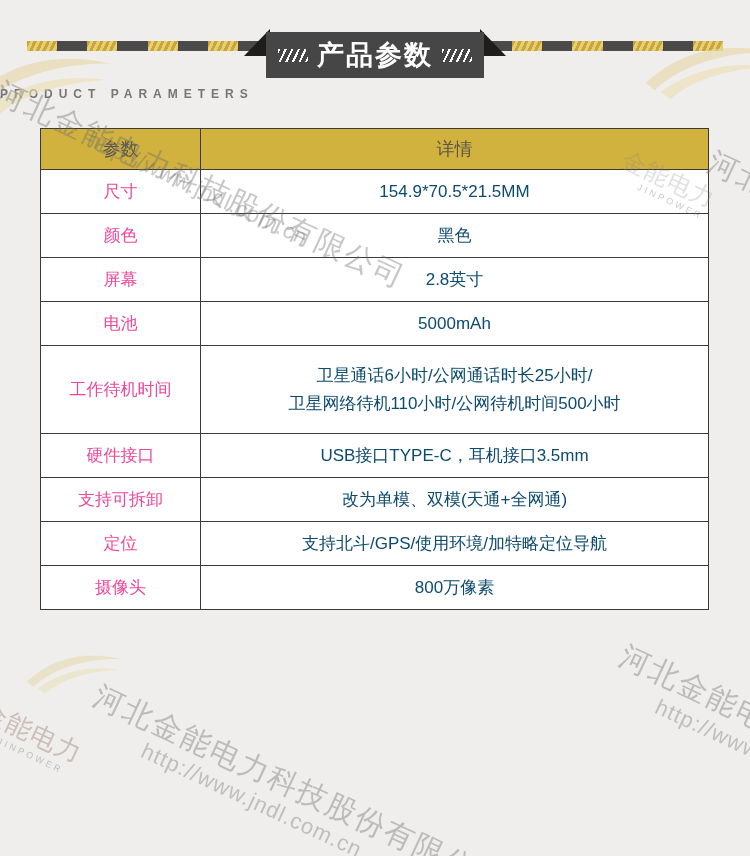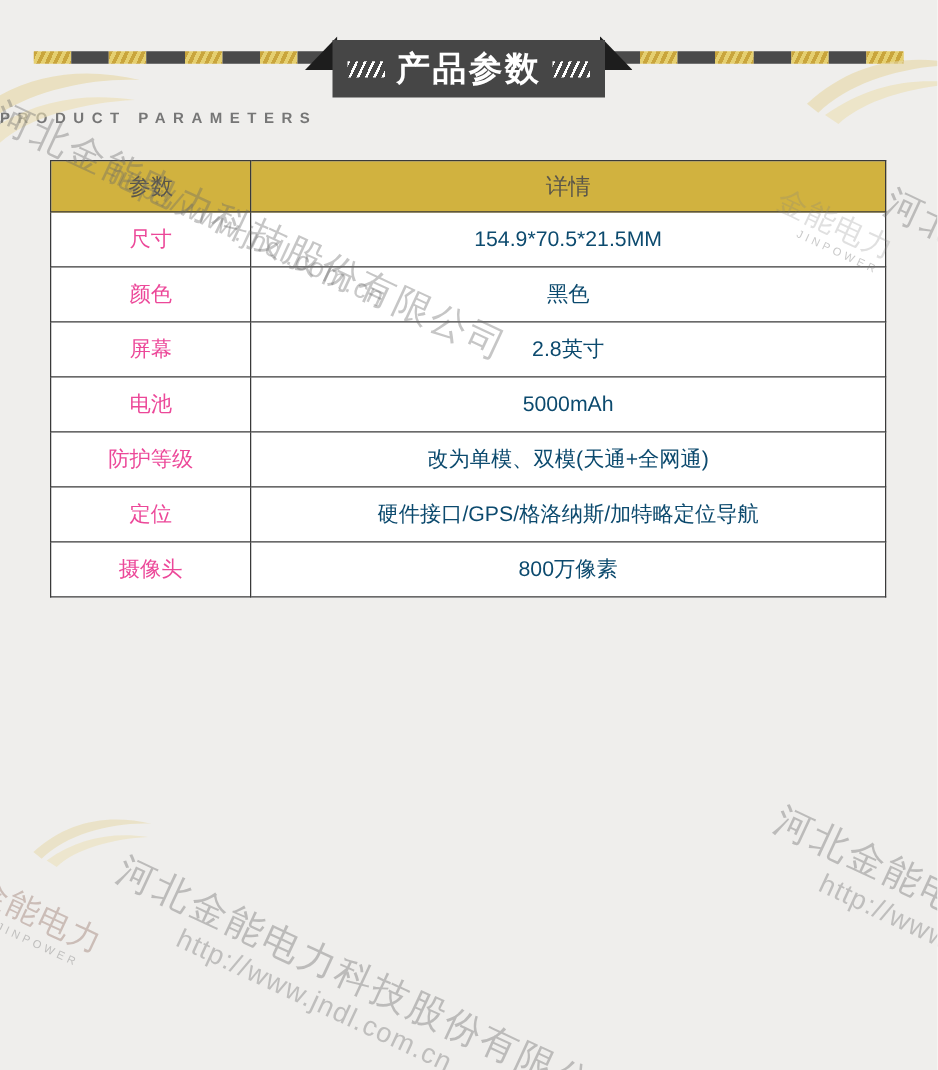--- a/index.html
+++ b/index.html
@@ -112,27 +112,36 @@
           <td class="cell-value">黑色</td>
         </tr>
       <tr>
           <td class="cell-label">屏幕</td>
           <td class="cell-value">2.8英寸</td>
         </tr>
       <tr>
           <td class="cell-label">电池</td>
           <td class="cell-value">5000mAh</td>
         </tr>
+      <tr class="row-tall">
+          <td class="cell-label">工作待机时间</td>
+          <td class="cell-value">卫星通话6小时/公网通话时长25小时/
+卫星网络待机110小时/公网待机时间500小时</td>
+        </tr>
       <tr>
-          <td class="cell-label">防护等级</td>
+          <td class="cell-label">硬件接口</td>
+          <td class="cell-value">USB接口TYPE-C，耳机接口3.5mm</td>
+        </tr>
+      <tr>
+          <td class="cell-label">支持可拆卸</td>
           <td class="cell-value">改为单模、双模(天通+全网通)</td>
         </tr>
       <tr>
           <td class="cell-label">定位</td>
-          <td class="cell-value">硬件接口/GPS/格洛纳斯/加特略定位导航</td>
+          <td class="cell-value">支持北斗/GPS/使用环境/加特略定位导航</td>
         </tr>
       <tr>
           <td class="cell-label">摄像头</td>
           <td class="cell-value">800万像素</td>
         </tr>
     </tbody>
   </table>
 
   <svg class="swoosh" style="left:-34px;top:46px;opacity:.6" width="150" height="75" viewBox="0 0 150 75">
     <path d="M4 52 C45 14, 95 6, 146 18 C100 16, 45 30, 14 60 Z" fill="#e7d8a5"></path>

